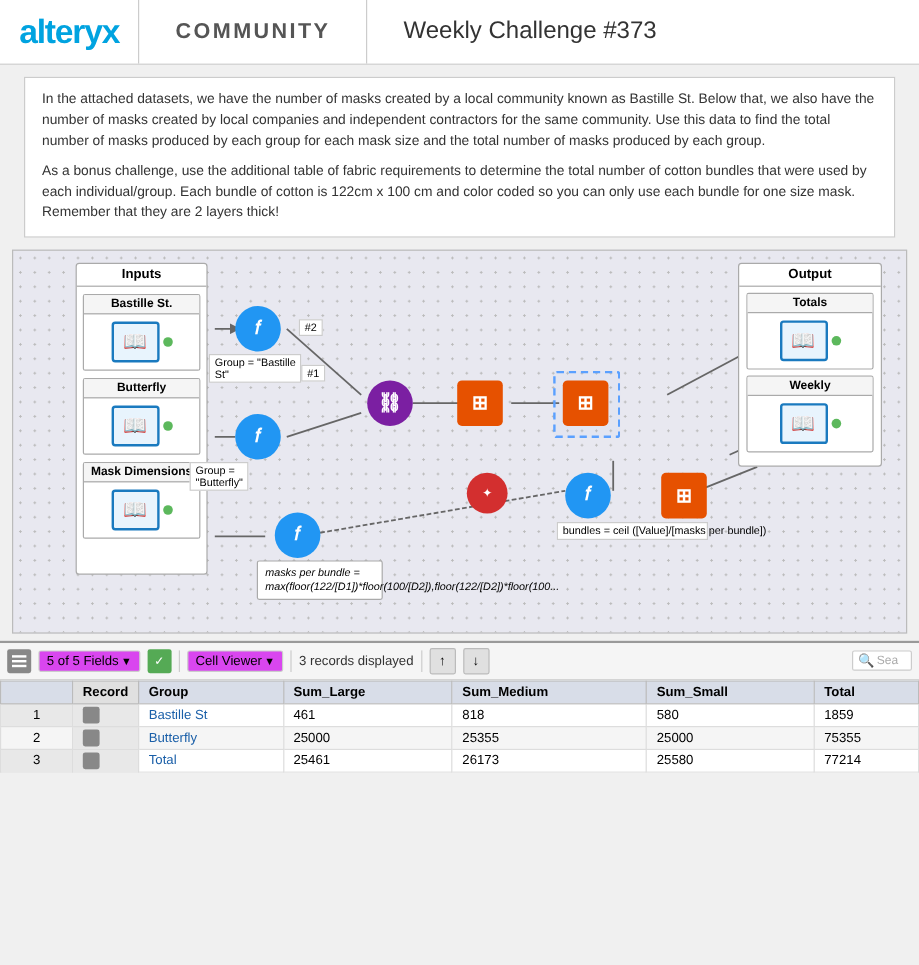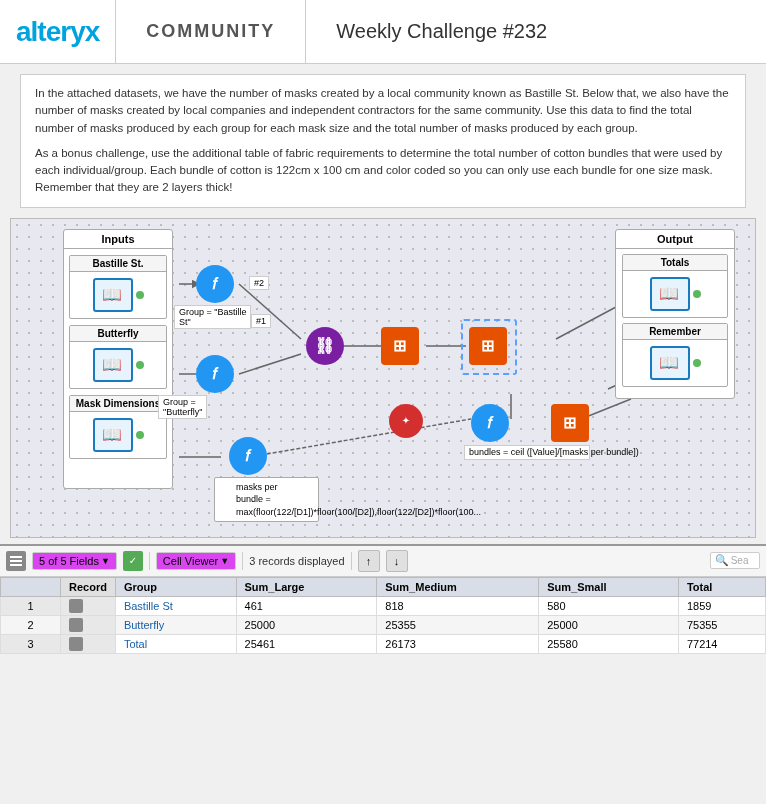--- a/index.html
+++ b/index.html
@@ -4,21 +4,21 @@
   <style>
     * { box-sizing: border-box; margin: 0; padding: 0; }
     body { font-family: Arial, sans-serif; font-size: 12px; background: #f0f0f0; width: 766px; height: 804px; overflow: hidden; }
 
     
     #header {
       display: flex;
       align-items: center;
       background: #fff;
       border-bottom: 1px solid #ccc;
-      height: 64px;
+      height: 54px;
     }
     #header .logo-section {
       display: flex;
       align-items: center;
       padding: 0 16px;
       border-right: 1px solid #ccc;
       height: 100%;
     }
     #header .logo-text {
       font-size: 28px;
@@ -270,45 +270,46 @@
       justify-content: center;
       padding: 6px;
     }
 
     
     .formula-box {
       position: absolute;
       background: #fff;
       border: 1px solid #aaa;
       border-radius: 2px;
-      padding: 3px 21px;
+      padding: 3px 6px;
       font-size: 9px;
       line-height: 1.4;
       width: 100px;
+      font-style: italic;
     }
 
     
     .selection-box {
       position: absolute;
       border: 2px dashed #5aa0ff;
       border-radius: 3px;
       background: rgba(100,150,255,0.03);
     }
   </style>
 </head>
 <body>
 
 <div id="header">
   <div class="logo-section">
     <span class="logo-text">alteryx</span>
   </div>
   <div class="community-section">
     <span class="community-text">COMMUNITY</span>
   </div>
-  <span style="padding: 0 30px; font-size: 20px; color: #333;">Weekly Challenge #232</span>
+  <span style="padding: 0 30px; font-size: 20px; color: #333;">Weekly Challenge #373</span>
 </div>
 
 <div id="description">
   <p style="margin-bottom:8px;">In the attached datasets, we have the number of masks created by a local community known as Bastille St. Below that, we also have the number of masks created by local companies and independent contractors for the same community. Use this data to find the total number of masks produced by each group for each mask size and the total number of masks produced by each group.</p>
   <p>As a bonus challenge, use the additional table of fabric requirements to determine the total number of cotton bundles that were used by each individual/group. Each bundle of cotton is 122cm x 100 cm and color coded so you can only use each bundle for one size mask. Remember that they are 2 layers thick!</p>
 </div>
 
 <div id="workflow">
   <svg id="connectors">
 
@@ -423,21 +424,21 @@
   <div class="box output-box">
     <div class="box-title">Output</div>
     <div class="output-sub">
       <div class="output-sub-title">Totals</div>
       <div class="output-sub-content">
         <div style="width:40px;height:34px;border:2px solid #1a7abf;border-radius:3px;background:#e8f4fd;display:flex;align-items:center;justify-content:center;font-size:16px;">📖</div>
         <div style="width:8px;height:8px;border-radius:50%;background:#5cb85c;margin-left:3px;"></div>
       </div>
     </div>
     <div class="output-sub">
-      <div class="output-sub-title">Remember</div>
+      <div class="output-sub-title">Weekly</div>
       <div class="output-sub-content">
         <div style="width:40px;height:34px;border:2px solid #1a7abf;border-radius:3px;background:#e8f4fd;display:flex;align-items:center;justify-content:center;font-size:16px;">📖</div>
         <div style="width:8px;height:8px;border-radius:50%;background:#5cb85c;margin-left:3px;"></div>
       </div>
     </div>
   </div>
 </div>
 
 <div id="results-panel">
   <div id="results-toolbar">

